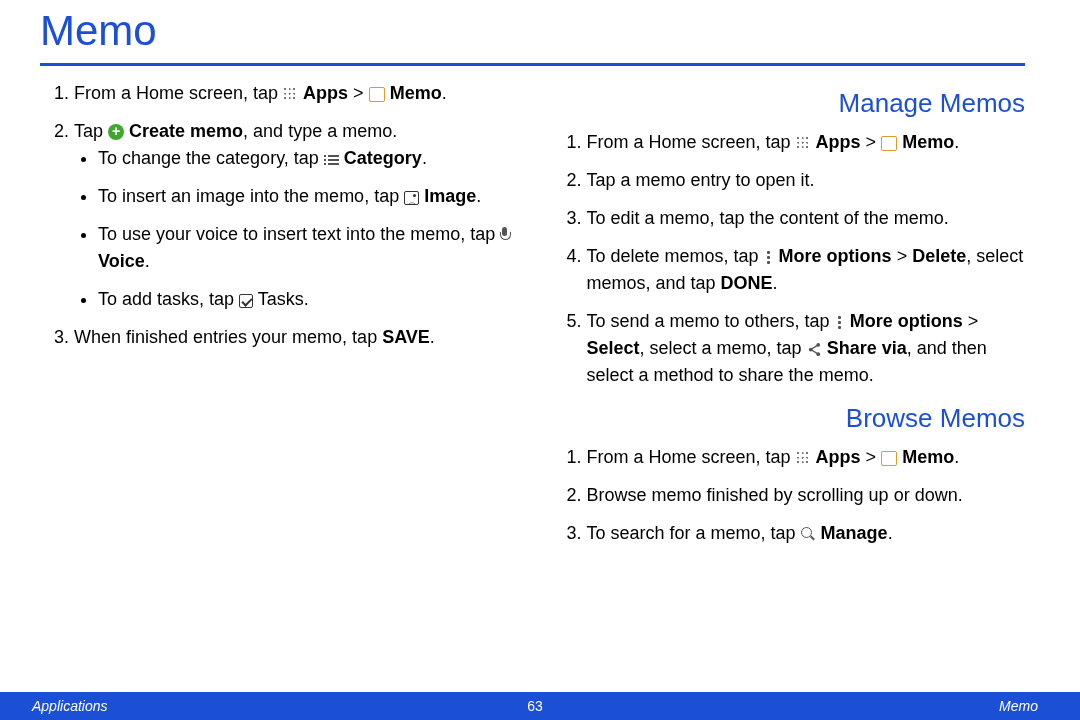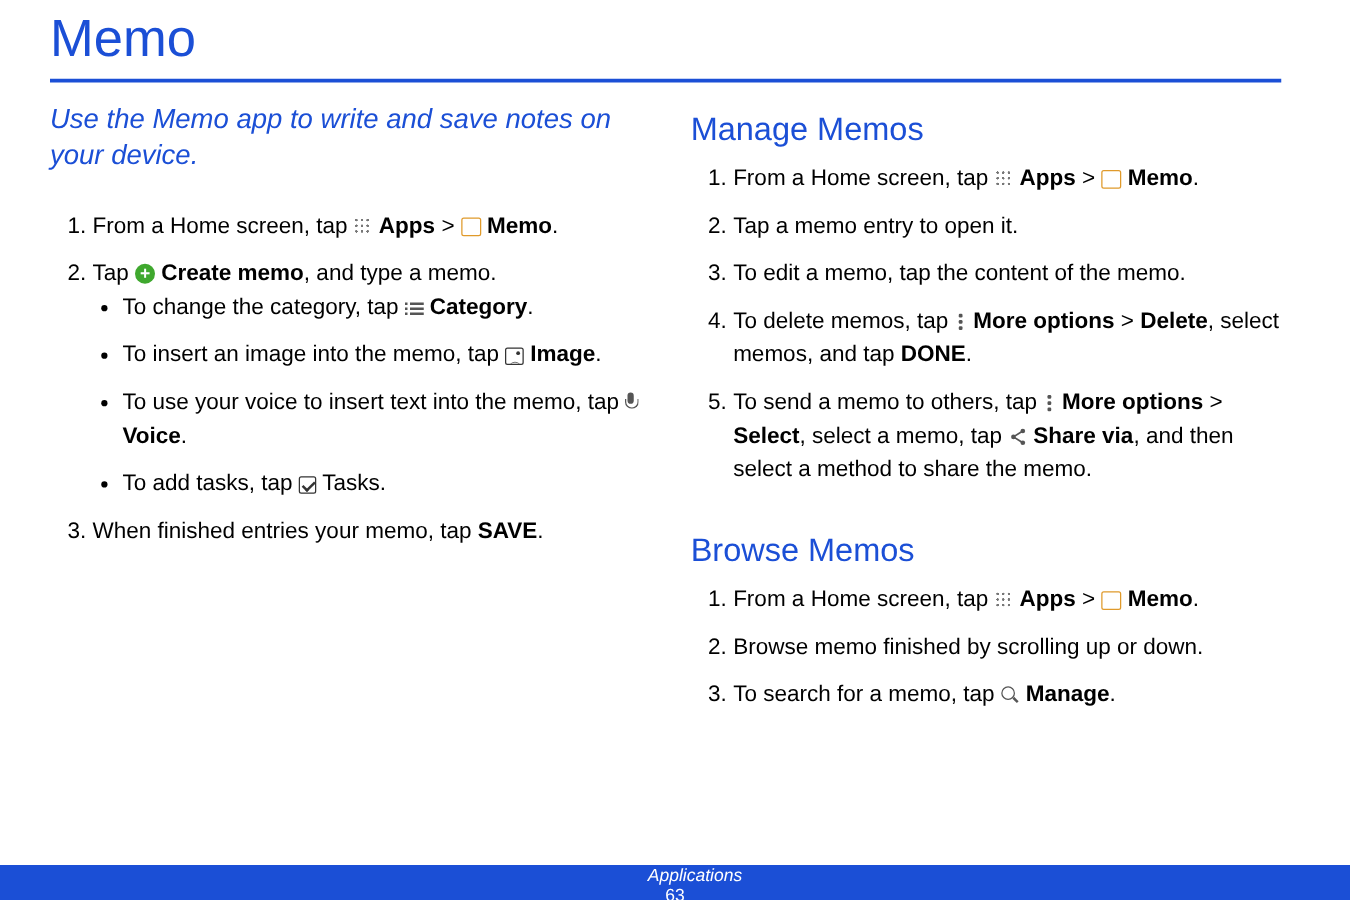--- a/index.html
+++ b/index.html
@@ -3,27 +3,27 @@
 <meta charset="utf-8">
 <style>
   * { box-sizing: border-box; margin: 0; padding: 0; }
   html, body { width: 1080px; height: 720px; font-family: Helvetica, Arial, sans-serif; background: #fff; color: #000; }
   .page { position: relative; width: 1065px; height: 720px; padding: 4px 40px 0 40px; }
   .title { color: #1b4fd6; font-size: 42px; font-weight: 400; font-family: Helvetica, Arial, sans-serif; line-height: 1.3; }
   .rule { border: none; border-top: 3px solid #1b4fd6; margin: 4px 0 14px 0; }
   .columns { display: flex; gap: 40px; }
   .col { flex: 1 1 50%; }
   .intro { color: #1b4fd6; font-style: italic; font-size: 22px; line-height: 1.35; margin-bottom: 28px; }
-  h2 { color: #1b4fd6; font-size: 26px; font-weight: 400; margin: 8px 0 10px 0; }
+  h2 { color: #1b4fd6; font-size: 26px; font-weight: 400; margin: 8px 0 10px 0; text-align: right; }
   ol { list-style: decimal; padding-left: 34px; font-size: 18px; line-height: 1.5; }
   ol > li { margin-bottom: 11px; }
   ul { list-style: disc; padding-left: 24px; margin-top: 0; }
   ul > li { margin-bottom: 11px; }
   b { font-weight: 700; }
-  .footer { position: absolute; left: 0; bottom: 0; width: 1080px; height: 28px; background: #1b4fd6; color: #fff; display: flex; align-items: center; font-size: 14px; flex-direction: column; }
+  .footer { position: absolute; left: 0; bottom: 0; width: 1080px; height: 28px; background: #1b4fd6; color: #fff; display: flex; align-items: center; font-size: 14px; }
   .footer .l { flex: 1; padding-left: 32px; font-style: italic; }
   .footer .c { flex: 0; }
   .footer .r { flex: 1; text-align: right; padding-right: 42px; font-style: italic; }
   
   .ic { display: inline-block; vertical-align: -3px; position: relative; }
   .apps { width: 15px; height: 15px; }
   .apps::before { content: ""; position: absolute; inset: 0;
     background-image:
       radial-gradient(circle, #777 1px, transparent 1.3px),
       radial-gradient(circle, #777 1px, transparent 1.3px),
@@ -72,21 +72,20 @@
 </style>
 </head>
 <body>
 
 <div class="page">
   <div class="title">Memo</div>
   <hr class="rule">
   <div class="columns">
 
     <div class="col">
-      <div class="intro">Use the Memo app to write and save notes on your device.</div>
 
       <ol>
         <li>
           <span>From a Home screen, tap </span>
           <span class="ic apps"></span>
           <b>Apps</b>
           <span> &gt; </span>
           <span class="ic memo"></span>
           <b>Memo</b><span>.</span>
         </li>
@@ -153,21 +152,21 @@
                 <circle cx="12" cy="3" r="2" fill="#555"></circle>
                 <circle cx="4" cy="8" r="2" fill="#555"></circle>
                 <circle cx="12" cy="13" r="2" fill="#555"></circle>
                 <line x1="4" y1="8" x2="12" y2="3" stroke="#555" stroke-width="1.5"></line>
                 <line x1="4" y1="8" x2="12" y2="13" stroke="#555" stroke-width="1.5"></line>
               </svg></span>
           <b>Share via</b><span>, and then select a method to share the memo.</span>
         </li>
       </ol>
 
-      <h2 style="margin-top:36px">Browse Memos</h2>
+      <h2 style="margin-top:14px">Browse Memos</h2>
       <ol>
         <li>
           <span>From a Home screen, tap </span>
           <span class="ic apps"></span>
           <b>Apps</b>
           <span> &gt; </span>
           <span class="ic memo"></span>
           <b>Memo</b><span>.</span>
         </li>
         <li>Browse memo finished by scrolling up or down.</li>

